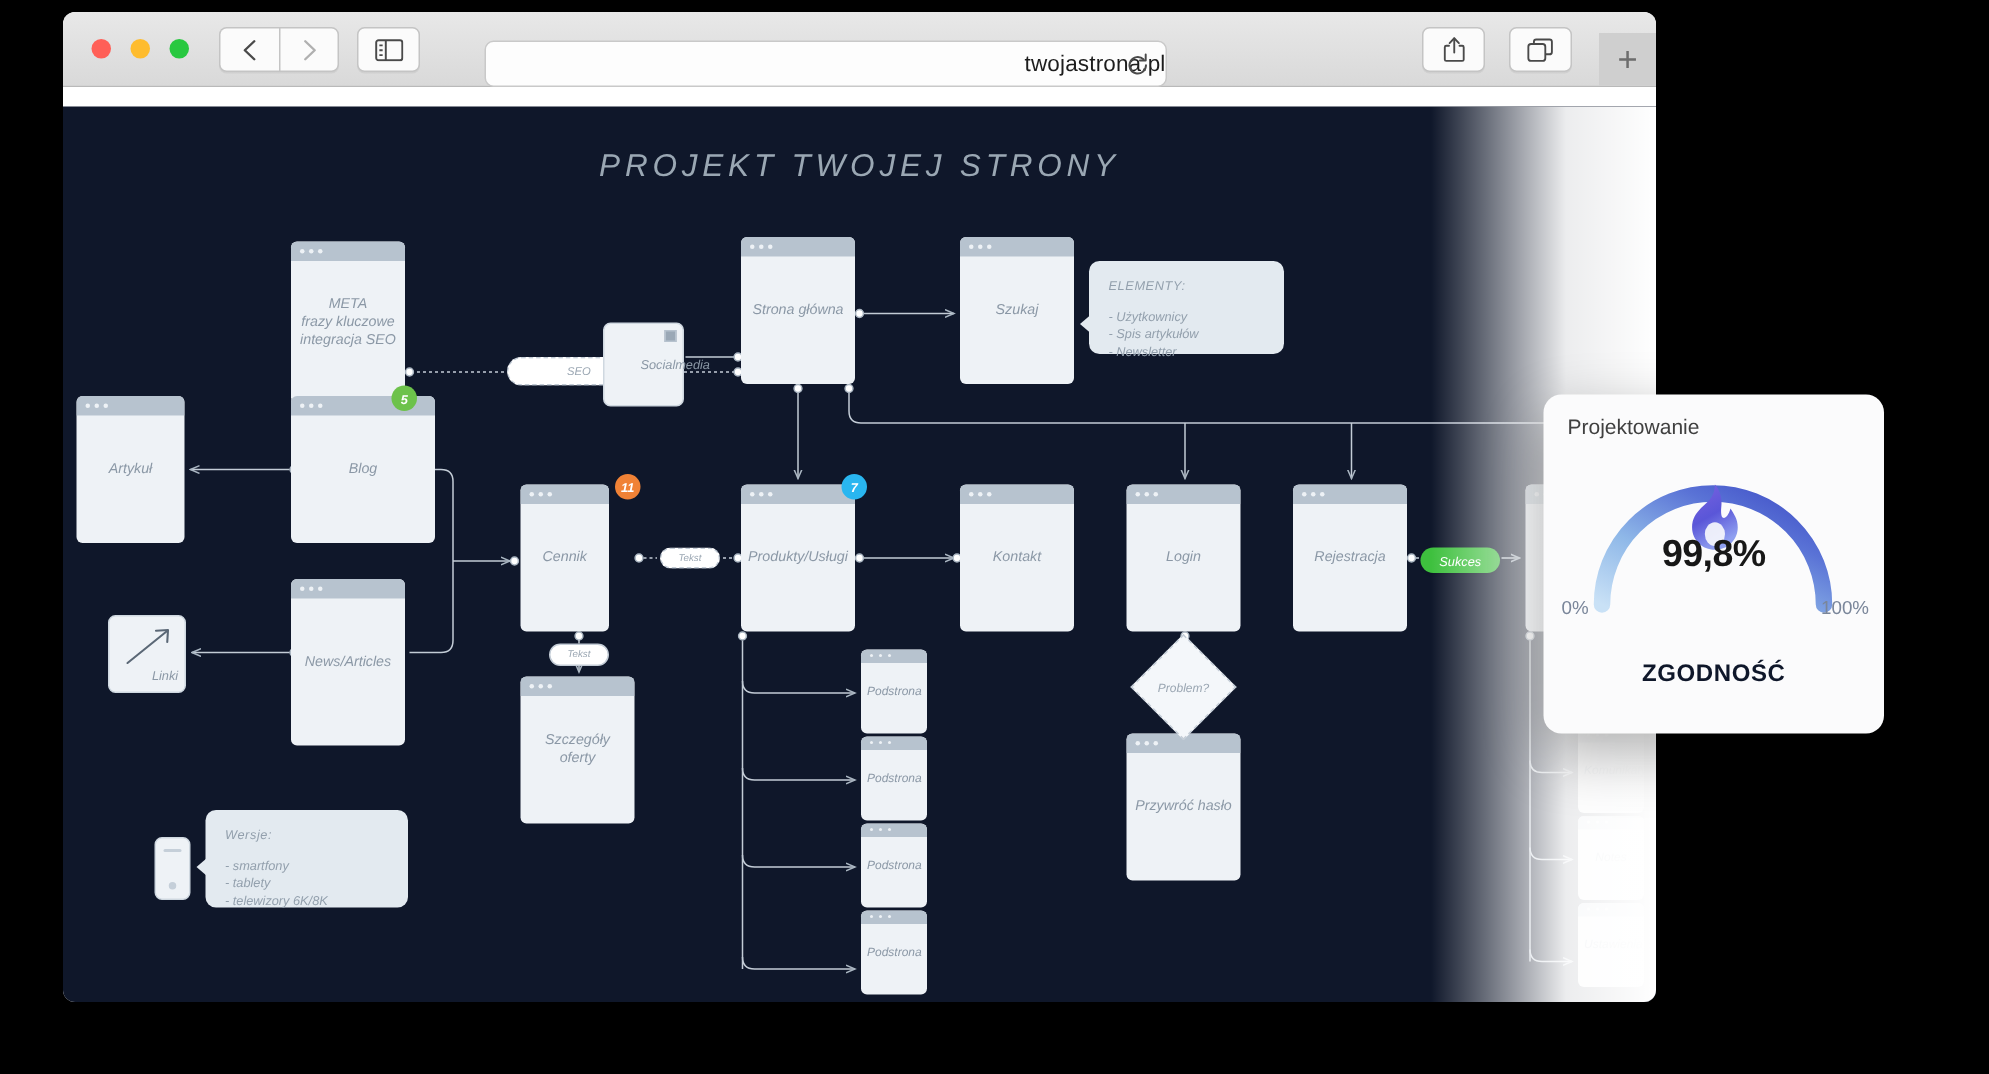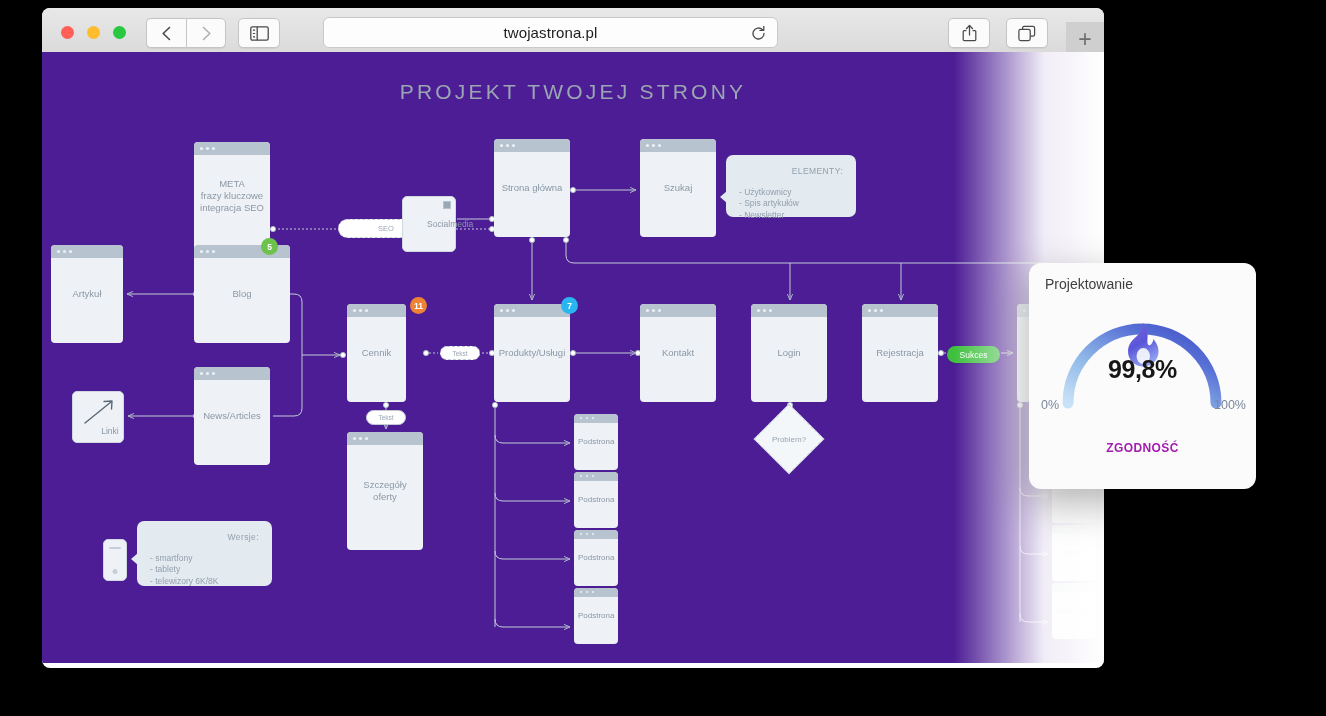--- a/index.html
+++ b/index.html
@@ -29,35 +29,35 @@
     box-sizing:border-box;display:flex;align-items:center;justify-content:center;
     box-shadow:0 1px 0 rgba(0,0,0,.05);
   }
   #nav-back{left:104px;width:40px;border-top-right-radius:0;border-bottom-right-radius:0;border-right:none;}
   #nav-fwd{left:144px;width:40px;border-top-left-radius:0;border-bottom-left-radius:0;}
   #sidebar-toggle{left:196px;width:42px;}
   #share-button{left:906px;width:42px;}
   #tabs-button{left:964px;width:42px;}
 
   #address-bar{
-    position:absolute;left:281px;top:9px;width:455px;height:31px;
+    position:absolute;left:281px;top:19px;width:455px;height:31px;
     background:#fdfdfd;border:1px solid #c9c9c9;border-radius:6px;
-    display:flex;align-items:center;justify-content:center;box-sizing:border-box;
+    display:flex;align-items:center;justify-content:flex-end;box-sizing:border-box;
   }
   #address-text{font-size:15px;color:#1d1d1d;letter-spacing:.1px;}
   #reload-icon{position:absolute;right:10px;top:7px;}
 
   #newtab-button{
     position:absolute;left:1024px;top:14px;width:38px;height:35px;
     background:#cfcfcf;display:flex;align-items:center;justify-content:center;
     font-size:23px;color:#6d6d6d;line-height:1;
   }
 
   
-  #page{position:absolute;left:0;top:44px;width:1062px;height:611px;background:#4c1d95;overflow:hidden;}
+  #page{position:absolute;left:0;top:63px;width:1062px;height:611px;background:#0f172a;overflow:hidden;font-style:italic;}
   #page-title{
     position:absolute;left:0;top:28px;width:1062px;text-align:center;
     font-size:21px;letter-spacing:3.2px;color:#9aa7b3;font-weight:400;
   }
 
   
   #diagram{position:absolute;left:0;top:0;width:1062px;height:611px;}
   #edges{position:absolute;left:0;top:0;width:1062px;height:611px;}
 
   
@@ -97,21 +97,21 @@
 
   .callout{
     position:absolute;background:#e3eaf0;border-radius:7px;box-sizing:border-box;
     padding:11px 13px;color:#93a0ad;font-size:8.5px;line-height:11.5px;
   }
   .callout .tip{
     position:absolute;left:-6px;width:0;height:0;
     border-top:6px solid transparent;border-bottom:6px solid transparent;
     border-right:7px solid #e3eaf0;
   }
-  .callout .hd{margin-bottom:9px;letter-spacing:.4px;text-align:right;}
+  .callout .hd{margin-bottom:9px;letter-spacing:.4px;}
 
   .pill{
     position:absolute;border:1px dashed #c3ccd6;border-radius:999px;
     background:#fff;display:flex;align-items:center;justify-content:center;
     color:#9aa6b2;box-sizing:border-box;
   }
   .pill.solid{border-style:solid;}
   .pill.success{
     background:#3ec03e;border:none;color:#fff;font-size:8.5px;
     box-shadow:0 1px 2px rgba(0,0,0,.12);
@@ -151,21 +151,21 @@
   #gauge-title{position:absolute;left:16px;top:13px;font-size:14px;color:#404040;}
   #gauge-wrap{position:absolute;left:28px;top:42px;width:170px;height:110px;}
   #gauge-value{
     position:absolute;left:0;right:0;top:92px;text-align:center;
     font-size:25px;font-weight:700;color:#171717;letter-spacing:-.4px;
   }
   #gauge-min{position:absolute;left:12px;top:135px;font-size:12.5px;color:#7a869a;}
   #gauge-max{position:absolute;right:10px;top:135px;font-size:12.5px;color:#7a869a;}
   #gauge-caption{
     position:absolute;left:0;right:0;top:178px;text-align:center;
-    font-size:12px;font-weight:700;color:#a21caf;letter-spacing:.4px;
+    font-size:16px;font-weight:700;color:#0f172a;letter-spacing:.4px;
   }
 </style>
 </head>
 <body>
 
 <div id="browser-window">
 
   <div id="toolbar">
     <span class="traffic tl-red"></span>
     <span class="traffic tl-yellow"></span>
@@ -319,40 +319,40 @@
       <div class="node" style="left:152px;top:193px;width:96px;height:98px">
         <div class="bar">
             <i></i>
             <i></i>
             <i></i>
           </div>
         <div class="lbl">Blog</div>
       </div>
       <div class="badge" style="left:219px;top:186px;background:#6dc24b">5</div>
 
-      <div class="node" style="left:152px;top:315px;width:76px;height:98px">
+      <div class="node" style="left:152px;top:315px;width:76px;height:111px">
         <div class="bar">
             <i></i>
             <i></i>
             <i></i>
           </div>
         <div class="lbl">News/Articles</div>
       </div>
 
       <div class="node" style="left:305px;top:252px;width:59px;height:98px">
         <div class="bar">
             <i></i>
             <i></i>
             <i></i>
           </div>
         <div class="lbl">Cennik</div>
       </div>
       <div class="badge" style="left:368px;top:245px;background:#f08236">11</div>
 
-      <div class="node" style="left:305px;top:380px;width:76px;height:118px">
+      <div class="node" style="left:305px;top:380px;width:76px;height:98px">
         <div class="bar">
             <i></i>
             <i></i>
             <i></i>
           </div>
         <div class="lbl">Szczegóły<br>oferty</div>
       </div>
 
       <div class="node" style="left:598px;top:87px;width:76px;height:98px">
         <div class="bar">
@@ -411,20 +411,28 @@
 
       <div class="node" style="left:975px;top:252px;width:76px;height:98px">
         <div class="bar">
             <i></i>
             <i></i>
             <i></i>
           </div>
         <div class="lbl">U</div>
       </div>
 
+      <div class="node" style="left:709px;top:418px;width:76px;height:98px">
+        <div class="bar">
+            <i></i>
+            <i></i>
+            <i></i>
+          </div>
+        <div class="lbl">Przywróć hasło</div>
+      </div>
 
       <div class="node small" style="left:532px;top:362px;width:44px;height:56px">
         <div class="bar">
             <i></i>
             <i></i>
             <i></i>
           </div>
         <div class="lbl">Podstrona</div>
       </div>
       <div class="node small" style="left:532px;top:420px;width:44px;height:56px">

